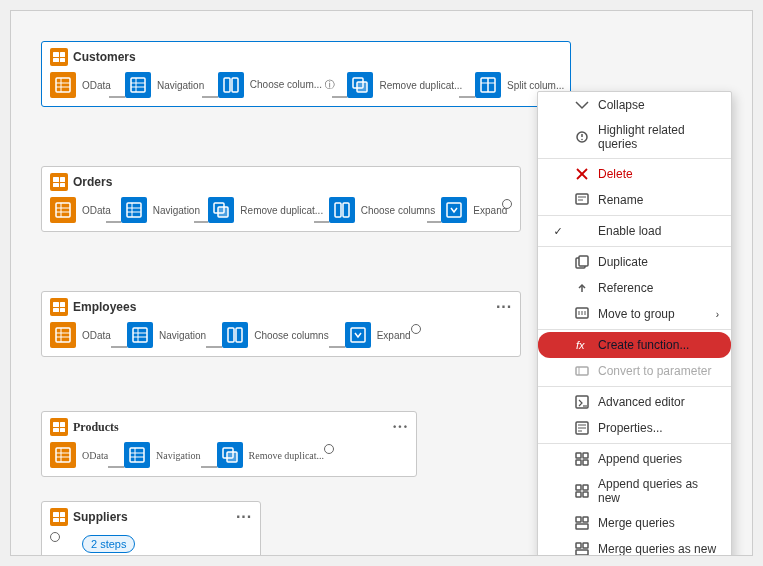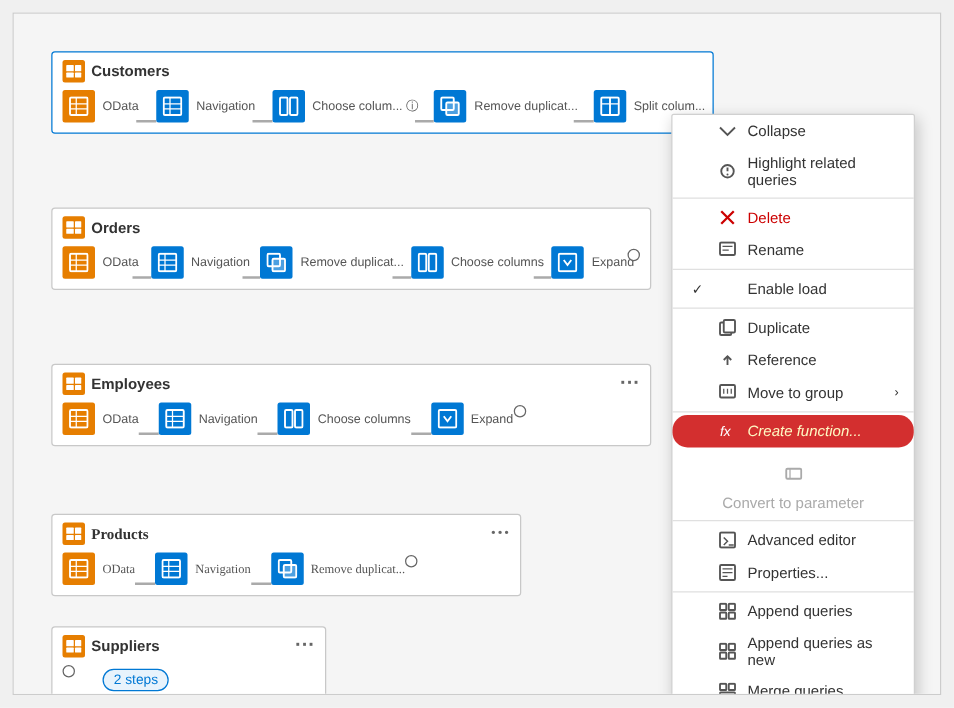--- a/index.html
+++ b/index.html
@@ -592,23 +592,23 @@
         <span class="menu-arrow">›</span>
       </div>
       <div class="menu-separator"></div>
       <div class="menu-item highlighted" style="background:#d32f2f;color:#fff;border-radius:12px;">
         <span class="menu-checkmark"></span>
         <span class="menu-icon">
           <svg width="14" height="14" viewBox="0 0 14 14">
               <text x="1" y="11" font-size="11" fill="#fff" font-style="italic">fx</text>
             </svg>
         </span>
-        <span class="menu-item-text" style="color:#fef9c3;font-style:italic;">Create function...</span>
-      </div>
-      <div class="menu-item disabled" style="color:#aaa;flex-direction:column;">
+        <span class="menu-item-text" style="color:#0f172a;">Create function...</span>
+      </div>
+      <div class="menu-item disabled" style="color:#aaa;">
         <span class="menu-checkmark"></span>
         <span class="menu-icon">
           <svg width="14" height="14" viewBox="0 0 14 14">
               <rect x="1" y="3" width="12" height="8" rx="1" fill="none" stroke="#aaa" stroke-width="1.5"></rect>
               <line x1="4" y1="3" x2="4" y2="11" stroke="#aaa" stroke-width="1"></line>
             </svg>
         </span>
         <span class="menu-item-text">Convert to parameter</span>
       </div>
       <div class="menu-separator"></div>

